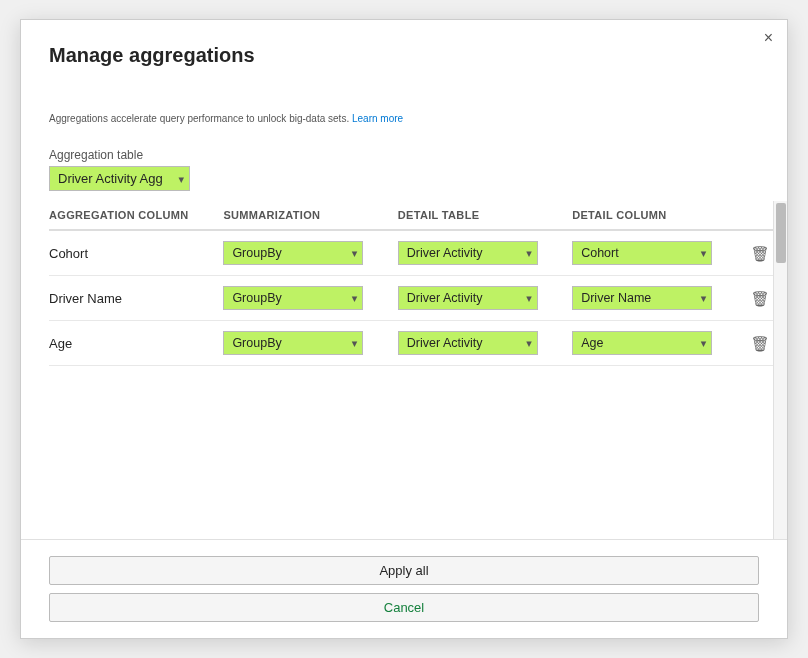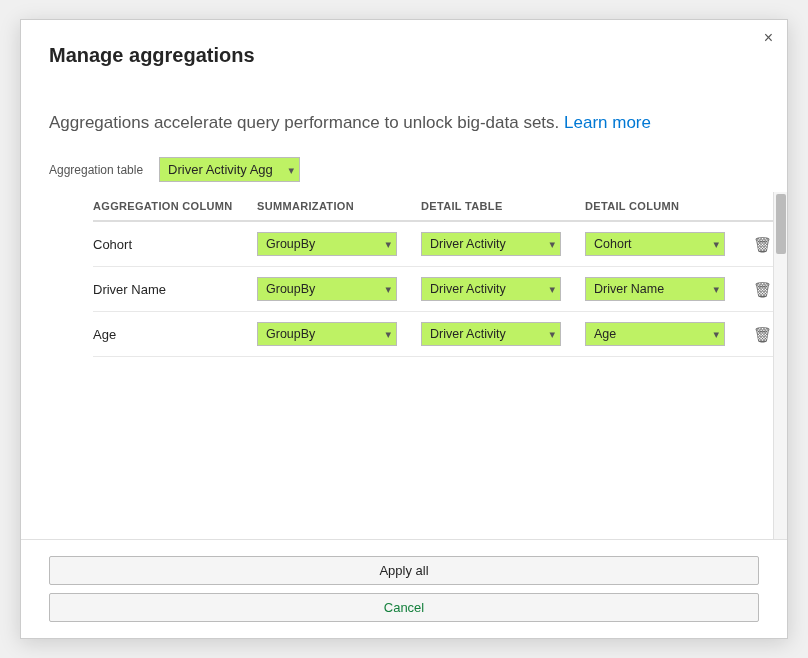--- a/index.html
+++ b/index.html
@@ -37,38 +37,38 @@
     .dialog-header {
       padding: 24px 28px 10px 28px;
     }
     .dialog-title {
       font-size: 20px;
       font-weight: 600;
       color: #252525;
       margin-bottom: 8px;
     }
     .dialog-subtitle {
-      font-size: 17px;
+      font-size: 10px;
       color: #555;
       margin-top: 46px;
     }
     .dialog-subtitle a {
       color: #0078d4;
       text-decoration: none;
     }
     .controls-row {
       display: flex;
       align-items: flex-end;
       gap: 20px;
       padding: 14px 28px 10px 28px;
     }
     .control-group {
       display: flex;
-      flex-direction: row;
-      gap: 16px;
+      flex-direction: column;
+      gap: 4px;
     }
     .control-label {
       font-size: 12px;
       color: #555;
       display: flex;
       align-items: center;
       gap: 4px;
     }
     .info-icon {
       display: inline-flex;
@@ -114,21 +114,20 @@
       padding: 4px 8px;
       font-size: 13px;
       width: 120px;
       color: #252525;
     }
     .table-container {
       flex: 1;
       overflow: hidden;
       padding: 0 0 0 28px;
       position: relative;
-      margin-left: 44px;
     }
     .table-scroll {
       overflow-y: auto;
       max-height: 340px;
       padding-right: 0;
     }
     table {
       width: 100%;
       border-collapse: collapse;
     }

